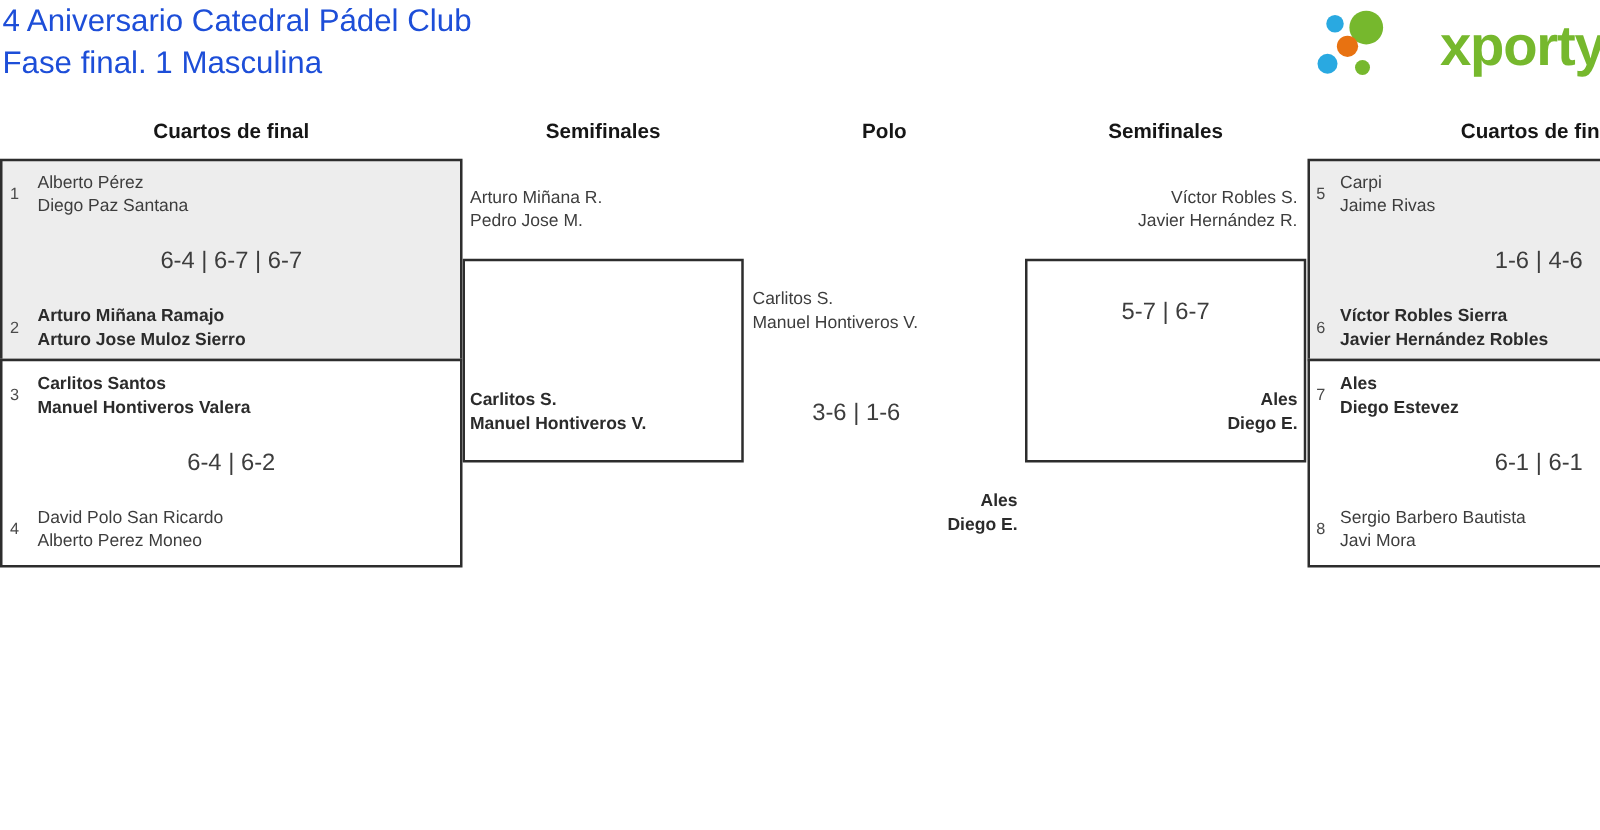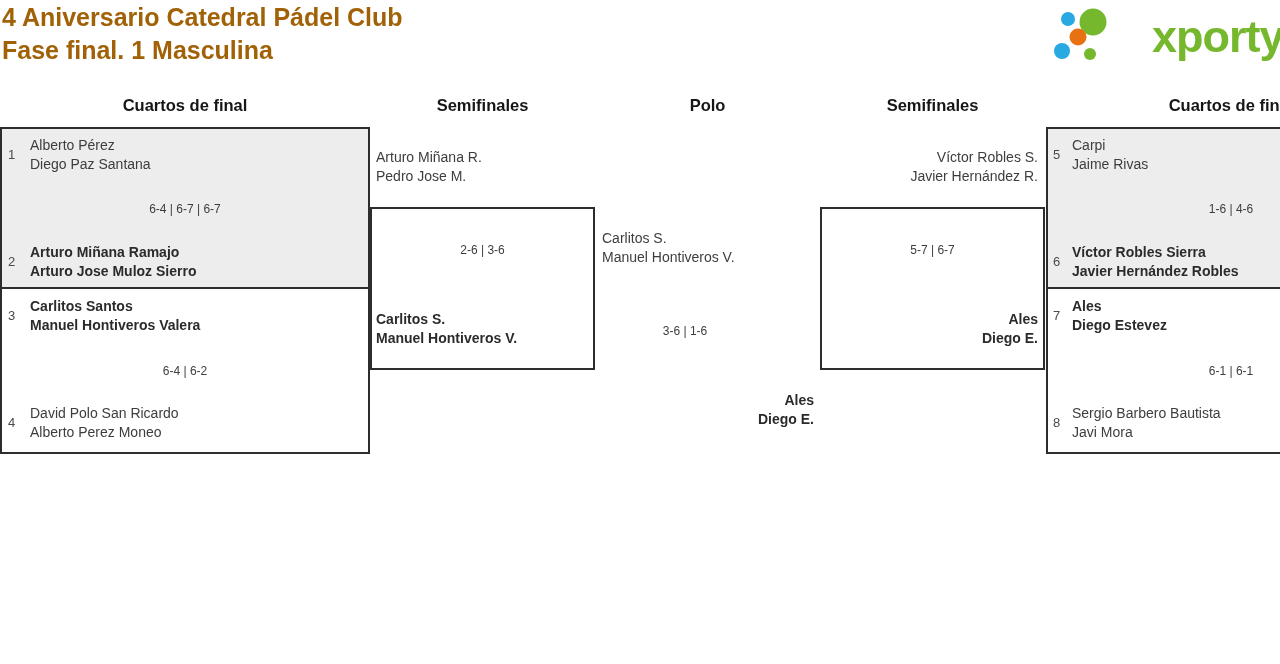--- a/index.html
+++ b/index.html
@@ -3,21 +3,21 @@
 <meta charset="utf-8">
 <style>
   * { margin:0; padding:0; box-sizing:border-box; }
   html,body { background:#fff; }
   .page {
     position:relative; width:1280px; height:664px; overflow:hidden;
     background:#ffffff; font-family:"Liberation Sans", sans-serif; color:#3a3a3a;
   }
   .title {
     position:absolute; left:2px; top:1px;
-    font-size:25px; font-weight:700; color:#a16207; line-height:33px;
+    font-size:25px; font-weight:400; color:#1d4ed8; line-height:33px;
   }
   
   .logo { position:absolute; left:1048px; top:4px; width:232px; height:66px; }
   .logo-word {
     position:absolute; left:64px; top:7px;
     font-size:45px; font-weight:700; letter-spacing:-1px; color:#76b82d;
     font-family:"Liberation Sans", sans-serif;
     margin-left:40px;
   }
   
@@ -28,21 +28,21 @@
   
   .match {
     position:absolute; border:2px solid #2d2d2d; background:#ffffff;
   }
   .match.gray { background:#ededed; }
   
   .team { position:absolute; font-size:14px; line-height:19px; color:#3d3d3d; }
   .team.winner { font-weight:700; color:#2b2b2b; }
   .team.right { text-align:right; }
   .score {
-    position:absolute; text-align:center; font-size:12px; color:#3d3d3d;
+    position:absolute; text-align:center; font-size:19px; color:#3d3d3d;
     line-height:18px;
   }
   .seed { position:absolute; font-size:13px; color:#4a4a4a; line-height:16px; }
 </style>
 </head>
 <body>
 
 <div class="page">
 
   <div class="title">
@@ -95,21 +95,20 @@
   <div class="seed" style="left:8px; top:415px;">4</div>
   <div class="team" style="left:30px; top:404px;">
     <div>David Polo San Ricardo</div>
     <div>Alberto Perez Moneo</div>
   </div>
 
   <div class="team" style="left:376px; top:148px;">
     <div>Arturo Miñana R.</div>
     <div>Pedro Jose M.</div>
   </div>
-  <div class="score" style="left:370px; top:241px; width:225px;">2-6 | 3-6</div>
   <div class="team winner" style="left:376px; top:310px;">
     <div>Carlitos S.</div>
     <div>Manuel Hontiveros V.</div>
   </div>
 
   <div class="team" style="left:602px; top:229px;">
     <div>Carlitos S.</div>
     <div>Manuel Hontiveros V.</div>
   </div>
   <div class="score" style="left:595px; top:322px; width:180px;">3-6 | 1-6</div>

